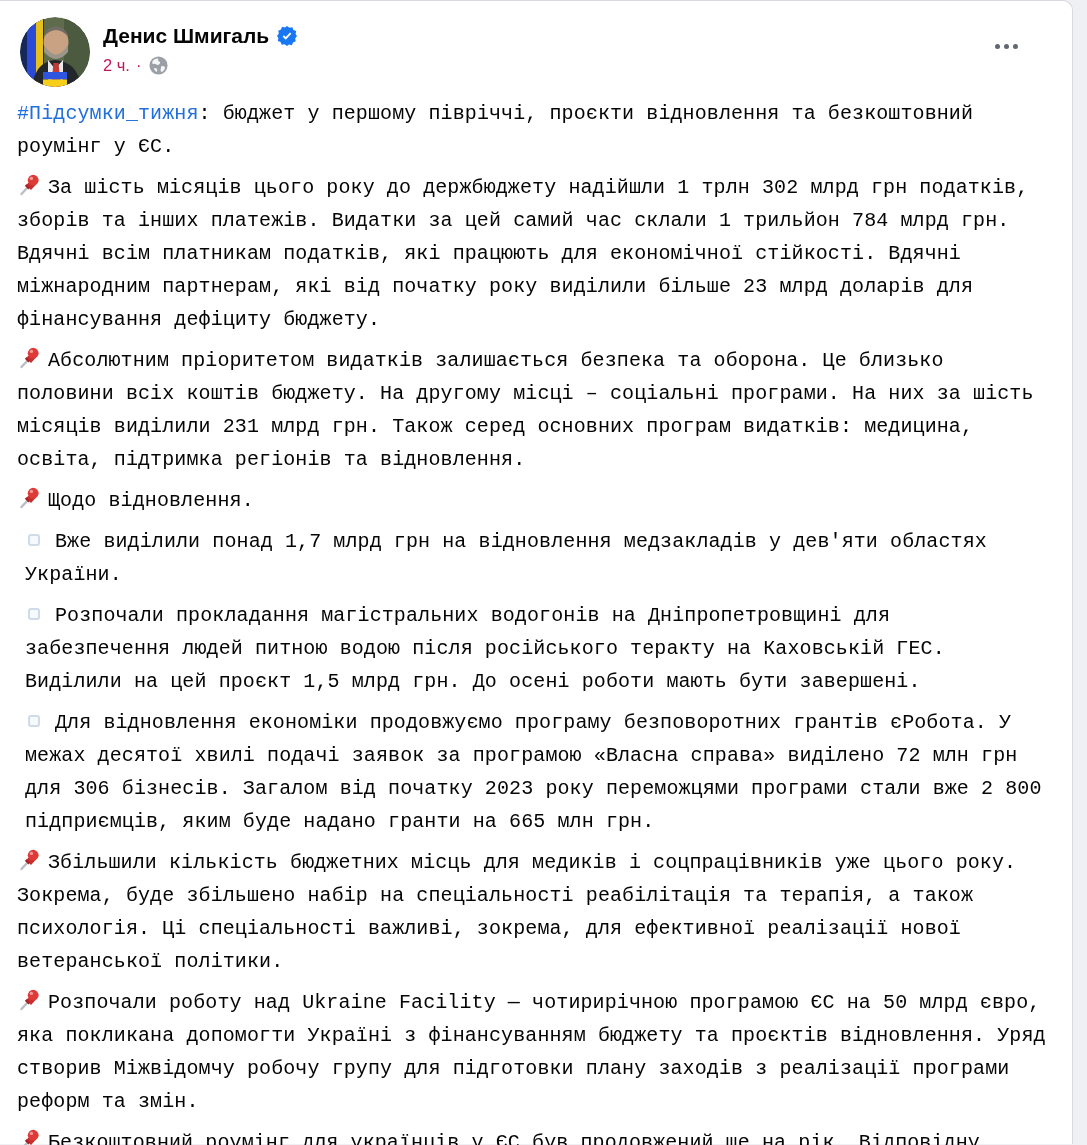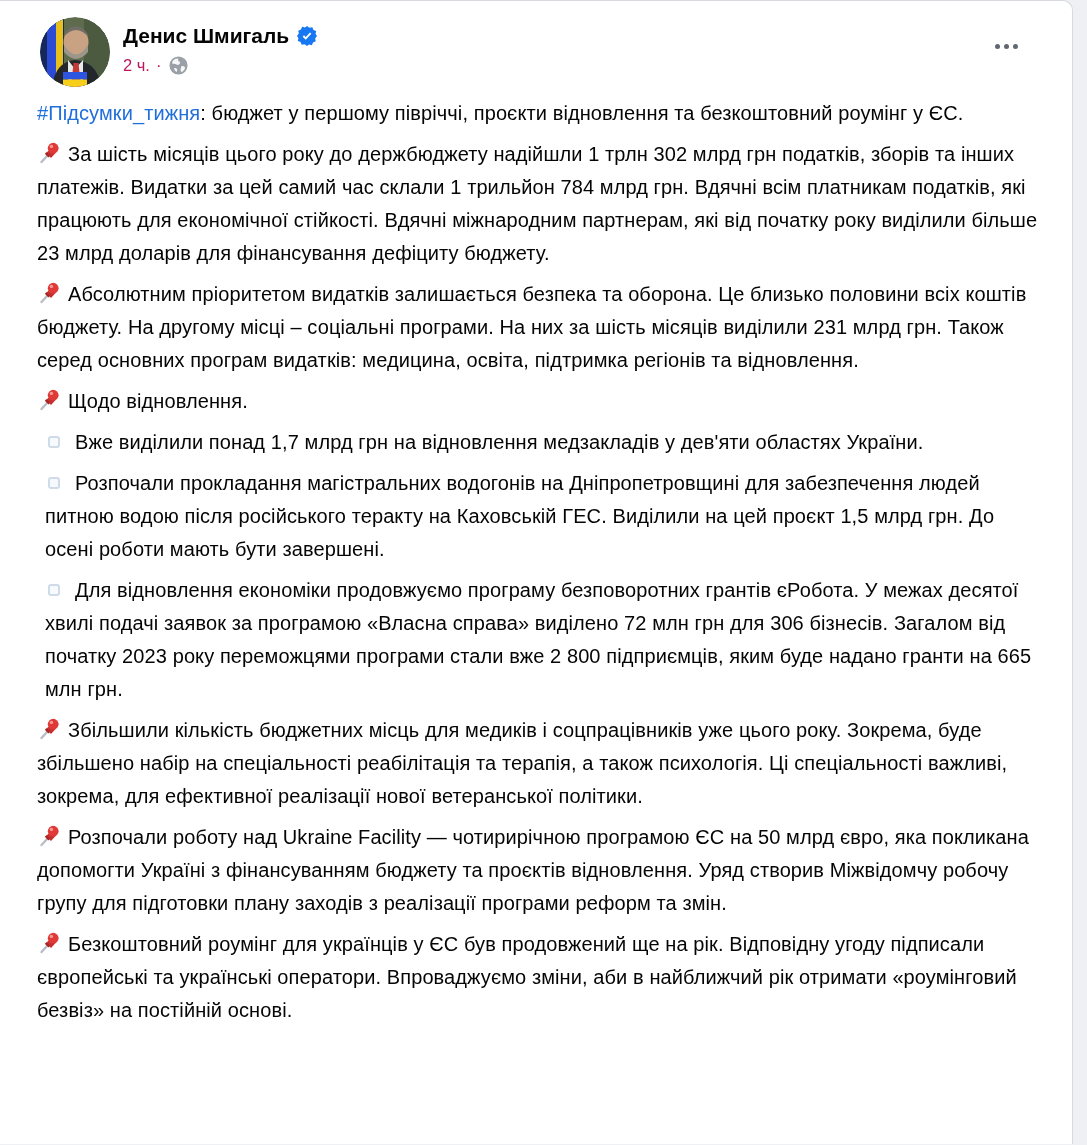--- a/index.html
+++ b/index.html
@@ -9,21 +9,20 @@
     font-family:"Liberation Sans","DejaVu Sans",sans-serif;
     -webkit-font-smoothing:antialiased;
   }
   .card{
     position:absolute;left:0;top:0;
     width:1073px;height:1144px;
     background:#ffffff;
     border:1px solid #d8dadf;border-left:none;border-bottom:none;
     border-radius:0 10px 0 0;
     box-sizing:border-box;
-    padding-left:20px;
   }
   
   .header{position:relative;height:96px;}
   .avatar{
     position:absolute;left:20px;top:16px;width:70px;height:70px;
     border-radius:50%;overflow:hidden;display:block;cursor:pointer;
   }
   .avatar svg{display:block;}
   .h-text{position:absolute;left:103px;top:22px;}
   .author-row{display:flex;align-items:center;gap:8px;}
@@ -42,21 +41,21 @@
     display:flex;align-items:center;justify-content:center;gap:4px;
     background:transparent;border:none;cursor:pointer;border-radius:6px;
   }
   .more-btn i{width:5px;height:5px;border-radius:50%;background:#606770;display:block;}
   
   .content{
     padding:0 20px 0 17px;
     font-size:20px;line-height:33px;color:#050505;
     letter-spacing:.1px;
   }
-  .para{margin:0 0 8px 0;}
+  .para{margin:0 0 8px 0;font-family:Liberation Mono, monospace;}
   .para.bullet{margin:8px;}
   .para:last-child{margin-bottom:0;}
   .hashtag{color:#216fdb;text-decoration:none;cursor:pointer;}
   .pin-ico{
     display:inline-block;width:24px;height:24px;vertical-align:-4px;
     margin-right:7px;
   }
   .sq-ico{
     display:inline-block;width:12px;height:12px;box-sizing:border-box;
     border:2px solid #cfdbe8;background:#f7fafc;border-radius:3px;

